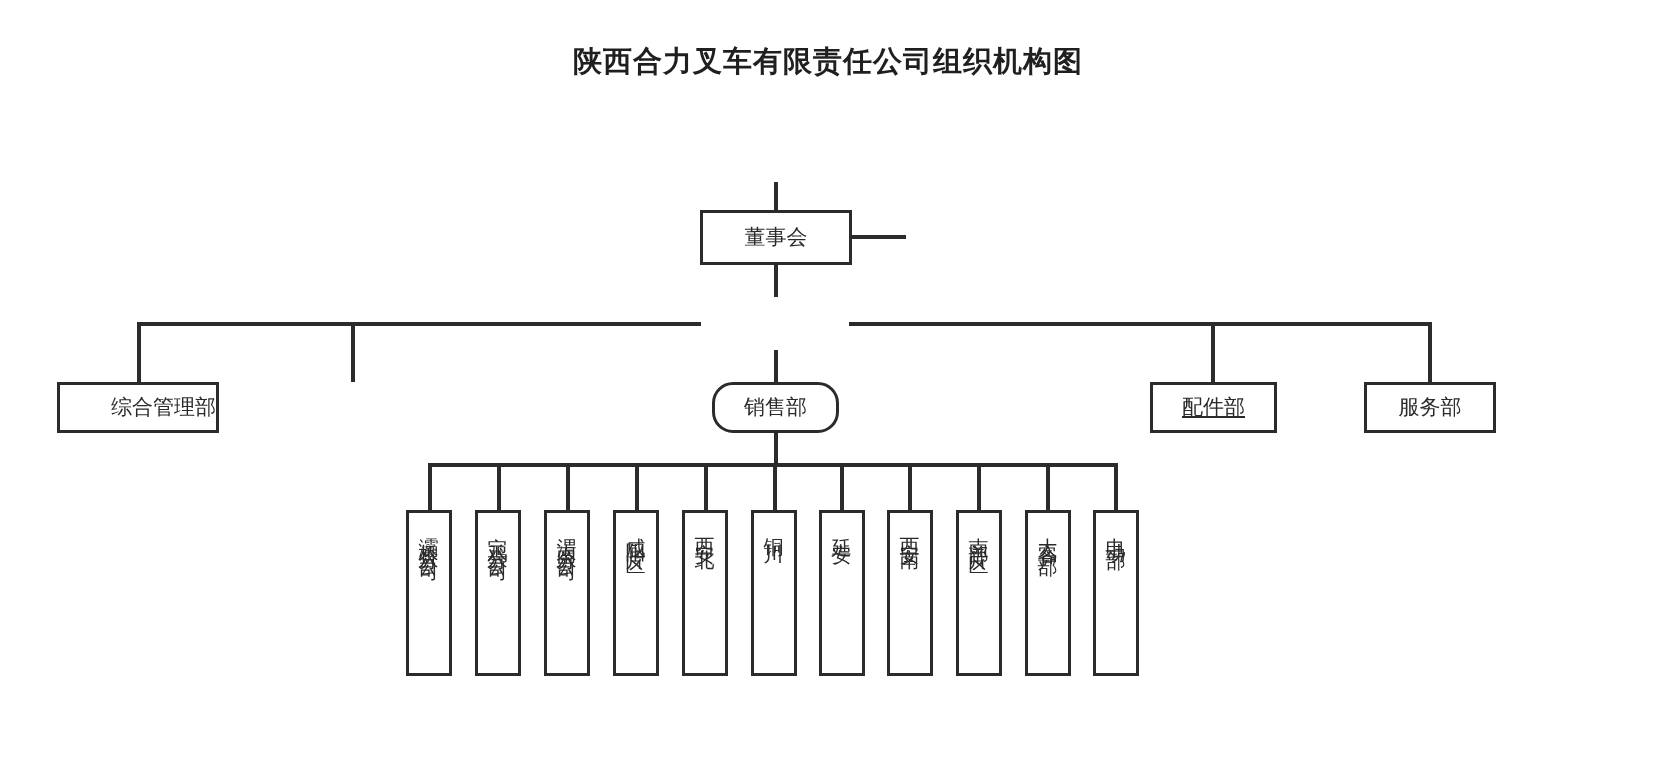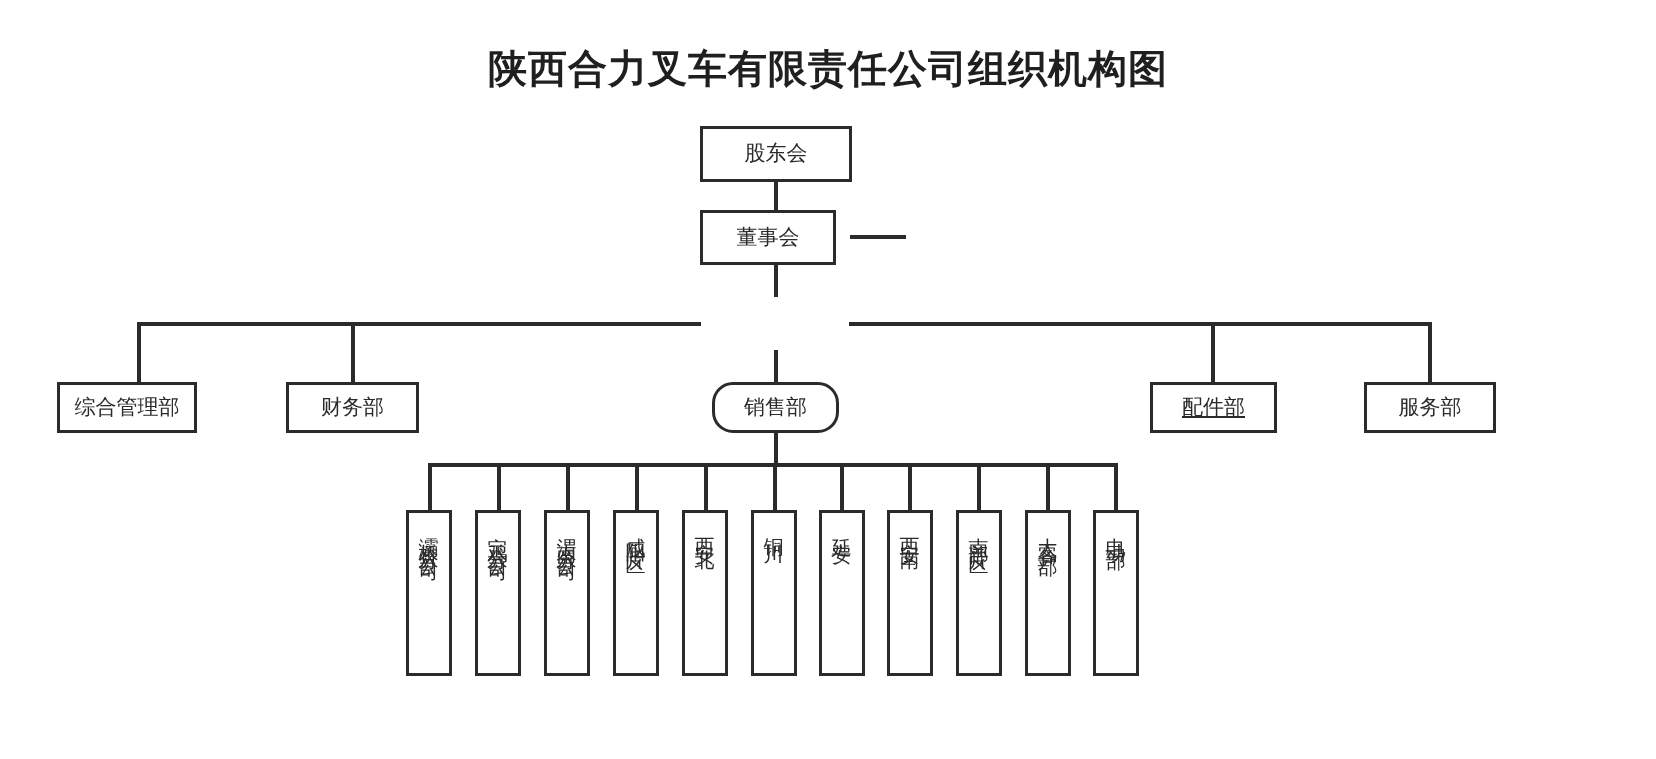--- a/index.html
+++ b/index.html
@@ -21,21 +21,21 @@
 
   
   .chart-title {
     position: absolute;
     left: 0;
     top: 42px;
     width: 1656px;
     text-align: center;
     font-family: "Liberation Sans", "DejaVu Sans", sans-serif;
     font-weight: bold;
-    font-size: 39px;
+    font-size: 29px;
     letter-spacing: 1px;
     color: #1f1f1f;
     white-space: nowrap;
   }
 
   
   .node {
     position: absolute;
     box-sizing: border-box;
     border: 3px solid #2b2b2b;
@@ -75,52 +75,46 @@
   .line.h { height: 4px; }
   .line.v { width: 4px; }
 </style>
 </head>
 <body>
 
 <div id="canvas">
 
   <div class="chart-title">陕西合力叉车有限责任公司组织机构图</div>
 
-  <div class="node" style="left:700px; top:126px; width:152px; height:56px;">
-    <span class="node-label">股东会</span>
-  </div>
 
   <div class="line v" style="left:774px; top:182px; height:28px;"></div>
 
-  <div class="node" style="left:700px; top:210px; width:136px; height:55px;">
+  <div class="node" style="left:700px; top:210px; width:152px; height:55px;">
     <span class="node-label">董事会</span>
   </div>
 
 
   <div class="line h" style="left:850px; top:235px; width:56px;"></div>
 
   <div class="line v" style="left:774px; top:265px; height:32px;"></div>
 
 
   <div class="line h" style="left:137px; top:322px; width:564px;"></div>
   <div class="line h" style="left:849px; top:322px; width:583px;"></div>
 
   <div class="line v" style="left:137px; top:322px; height:60px;"></div>
   <div class="line v" style="left:351px; top:322px; height:60px;"></div>
   <div class="line v" style="left:774px; top:350px; height:32px;"></div>
   <div class="line v" style="left:1211px; top:322px; height:60px;"></div>
   <div class="line v" style="left:1428px; top:322px; height:60px;"></div>
 
-  <div class="node" style="left:57px; top:382px; width:140px; height:51px;">
+  <div class="node" style="left:57px; top:382px; width:162px; height:51px;justify-content:flex-end;">
     <span class="node-label">综合管理部</span>
   </div>
 
-  <div class="node" style="left:286px; top:382px; width:133px; height:51px;">
-    <span class="node-label">财务部</span>
-  </div>
 
   <div class="node" style="left:712px; top:382px; width:127px; height:51px;border-radius:21px;">
     <span class="node-label">销售部</span>
   </div>
 
   <div class="node" style="left:1150px; top:382px; width:127px; height:51px;text-decoration:underline;">
     <span class="node-label">配件部</span>
   </div>
 
   <div class="node" style="left:1364px; top:382px; width:132px; height:51px;">

